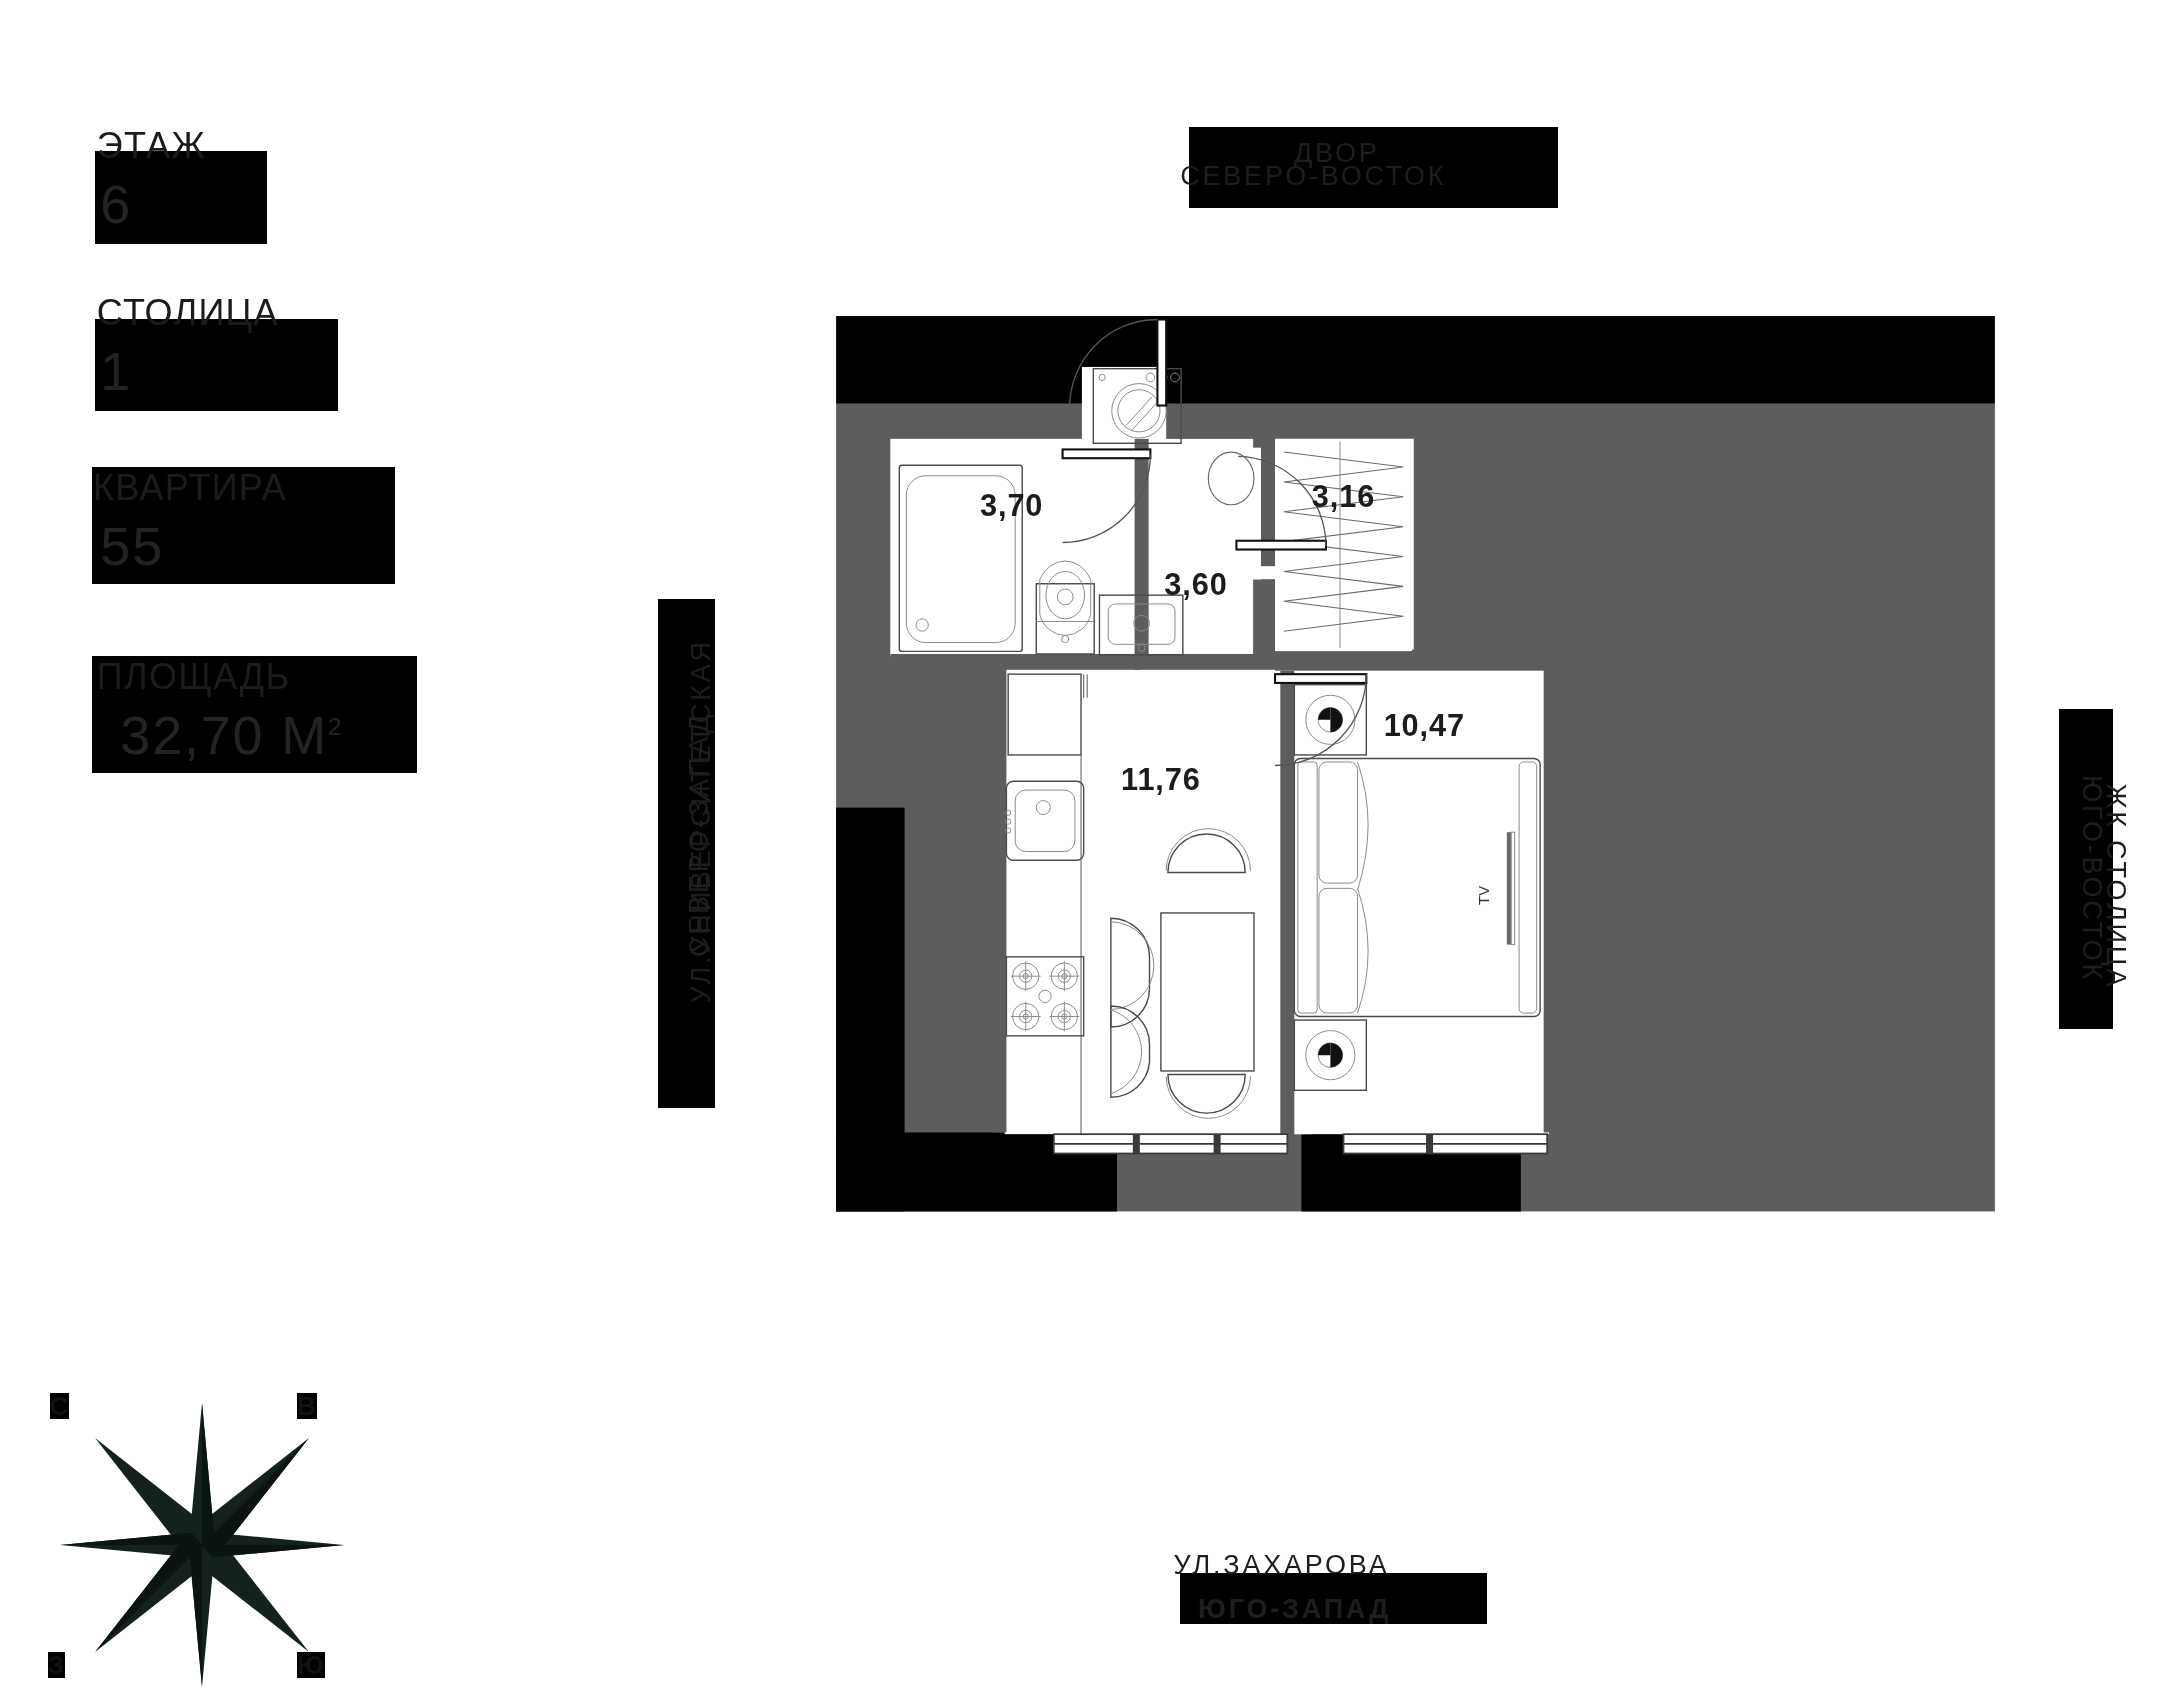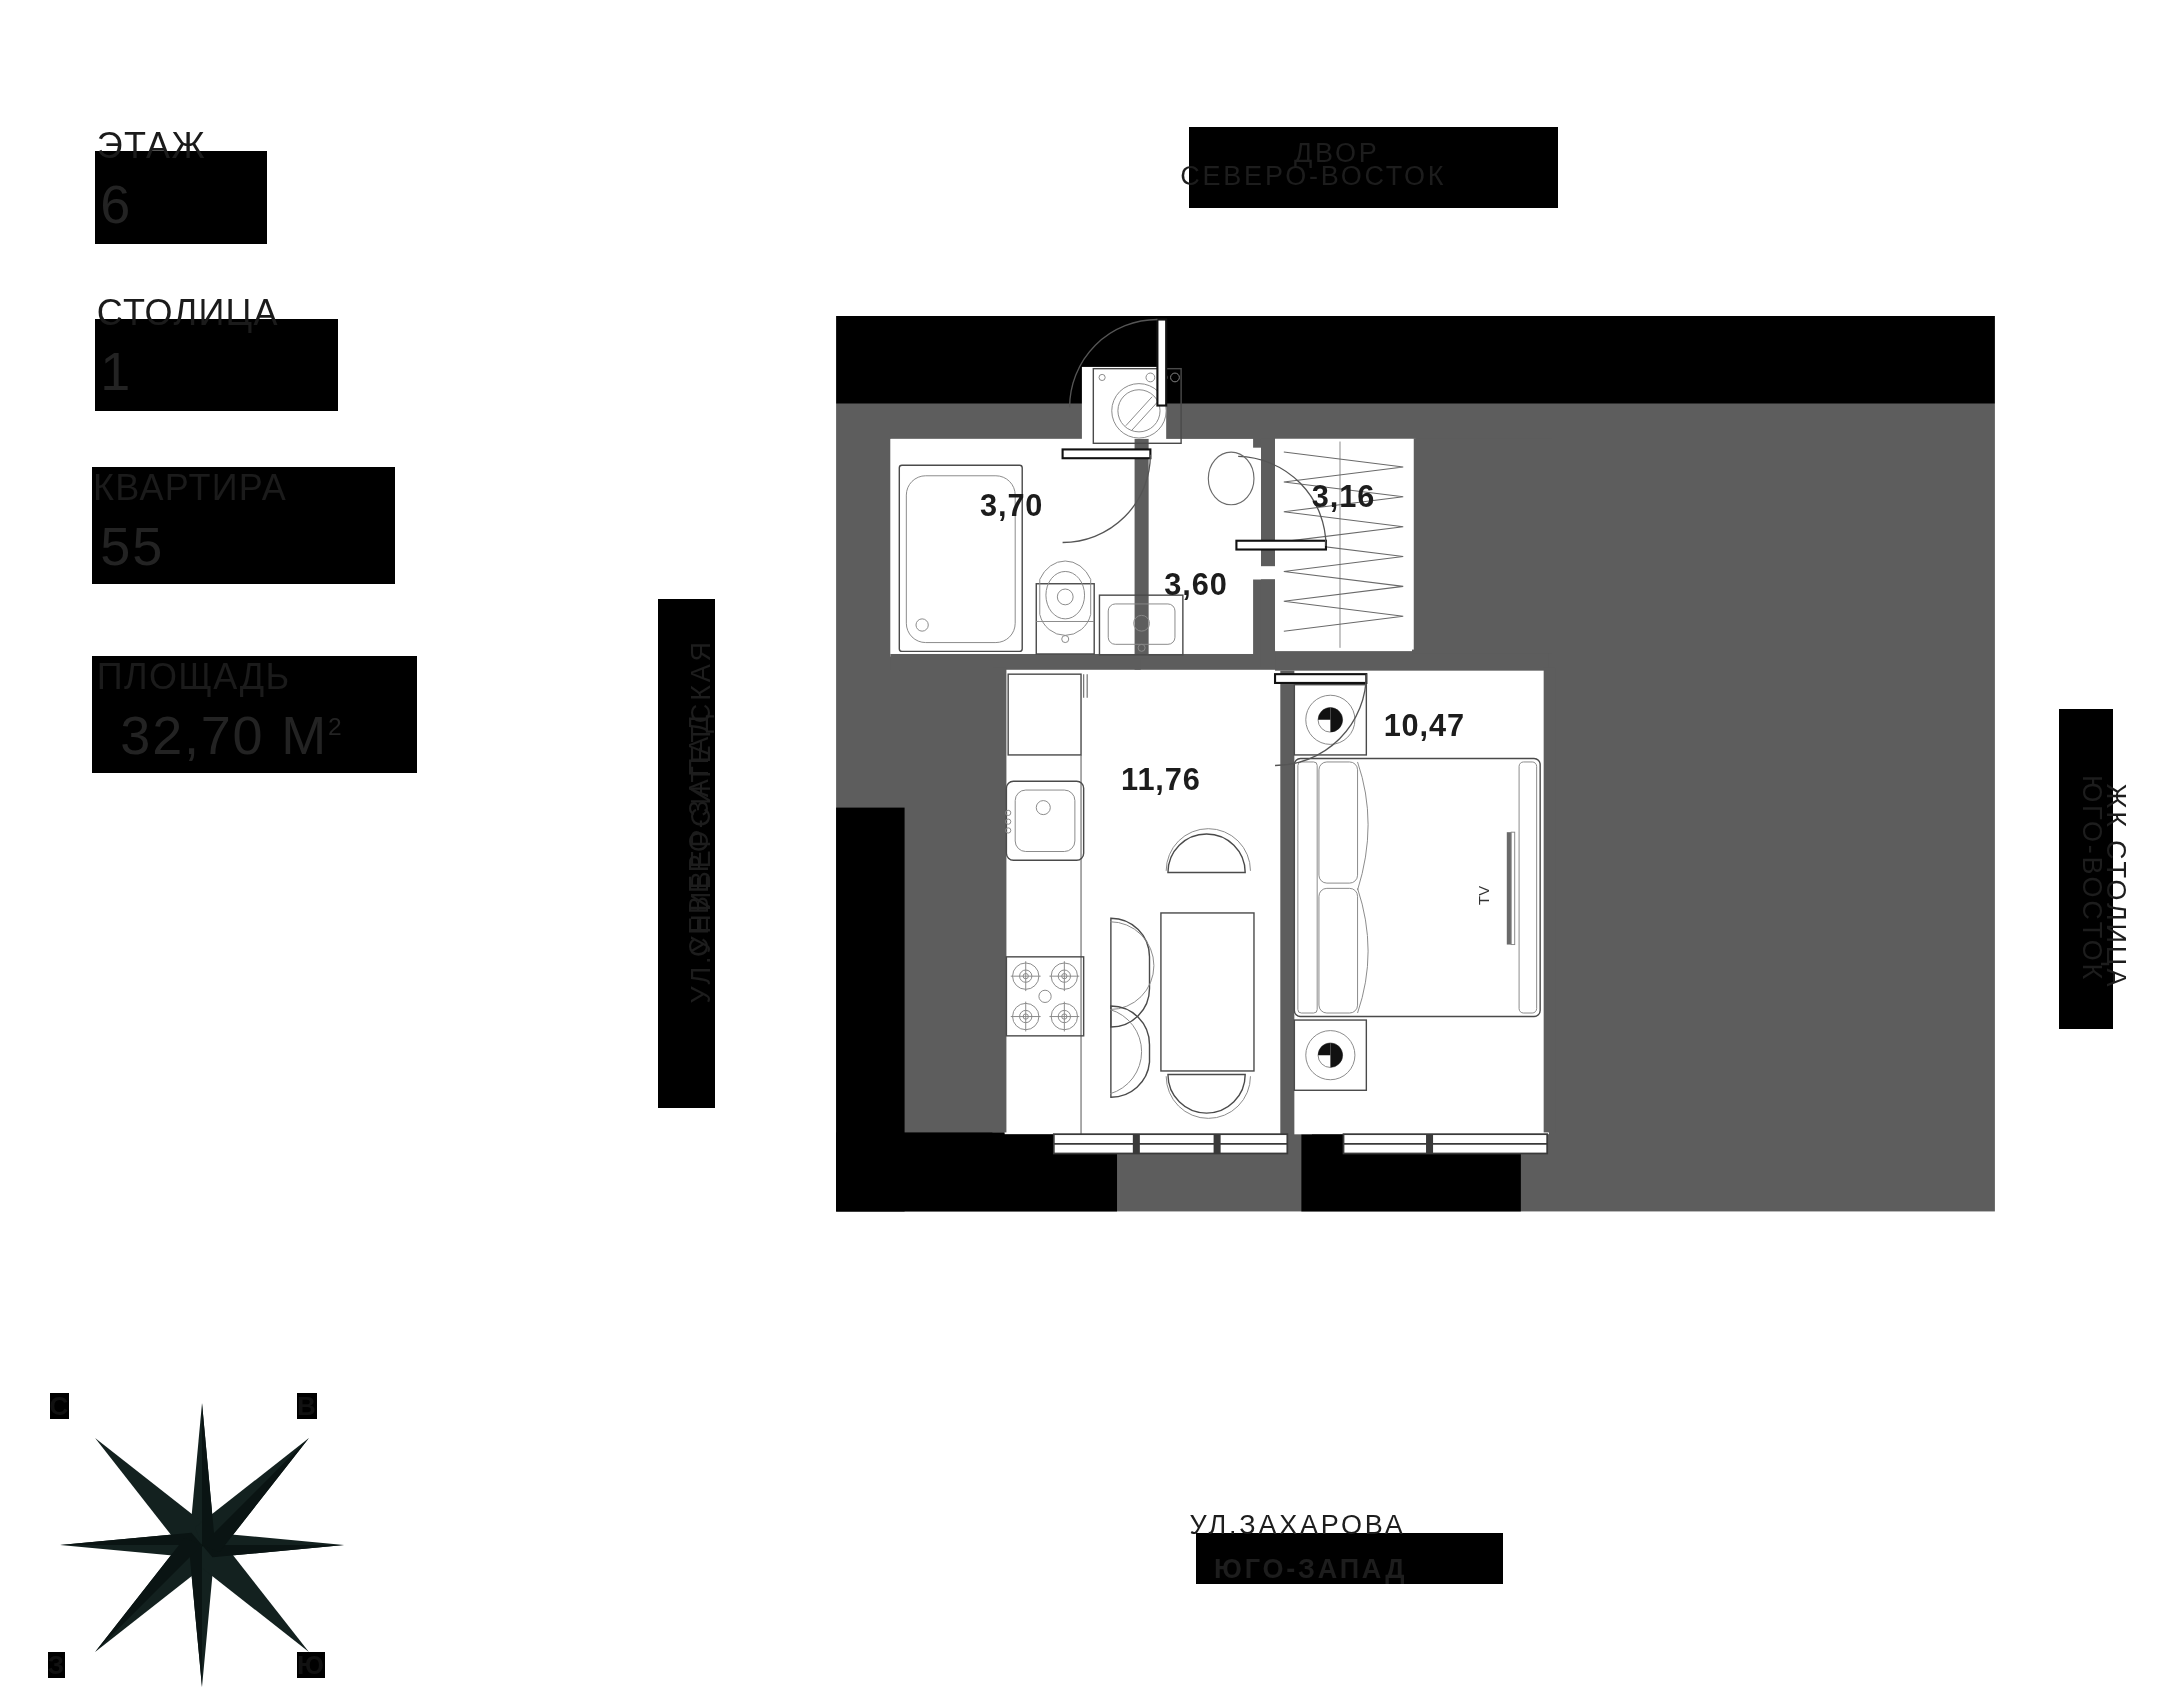--- a/index.html
+++ b/index.html
@@ -74,21 +74,21 @@
     <span>32,70 М</span><span class="sup">2</span>
   </div>
 </div>
 
 <div class="edge-cap" style="left:1189px;top:127px;width:369px;height:97px;">
   <div class="edge-bar" style="left:0;top:0;width:369px;height:81px;"></div>
   <div class="edge-t1" style="left:105px;top:13px;">ДВОР</div>
   <div class="edge-t2" style="left:-8.8px;top:36px;">СЕВЕРО-ВОСТОК</div>
 </div>
 
-<div class="edge-cap" style="left:1176px;top:1512px;width:342px;height:97px;margin-left:16px;">
+<div class="edge-cap" style="left:1176px;top:1552px;width:342px;height:97px;">
   <div class="edge-bar" style="left:4.4px;top:21px;width:307px;height:51px;"></div>
   <div class="edge-t1" style="left:-2.6px;top:0px;">УЛ.ЗАХАРОВА</div>
   <div class="edge-t2" style="left:22px;top:44px;font-weight:bold;">ЮГО-ЗАПАД</div>
 </div>
 
 <div class="edge-cap" style="left:651px;top:590px;width:81px;height:527px;">
   <div class="edge-bar" style="left:7px;top:8.8px;width:57px;height:509px;"></div>
   <div class="edge-t1" style="left:-95px;top:255px;transform:rotate(-90deg);transform-origin:center;width:290px;text-align:center;">УЛ.УНИВЕРСИТЕТСКАЯ</div>
   <div class="edge-t2" style="left:-57px;top:248px;transform:rotate(-90deg);transform-origin:center;width:211px;text-align:center;">СЕВЕРО-ЗАПАД</div>
 </div>

